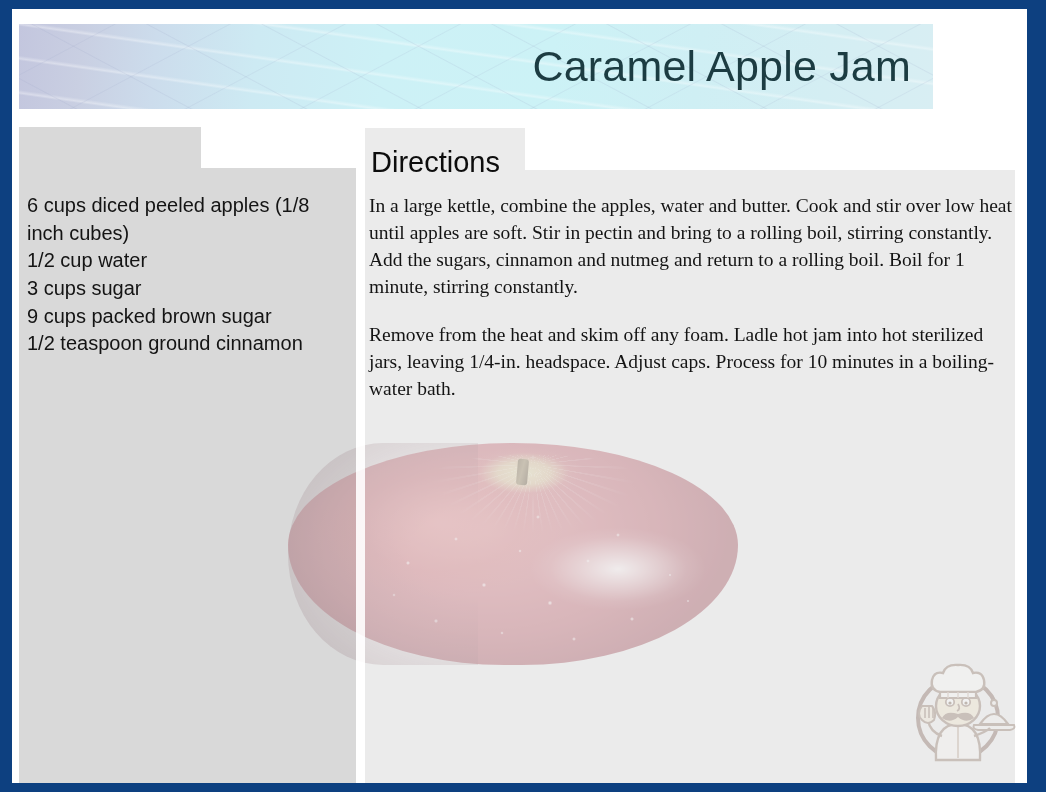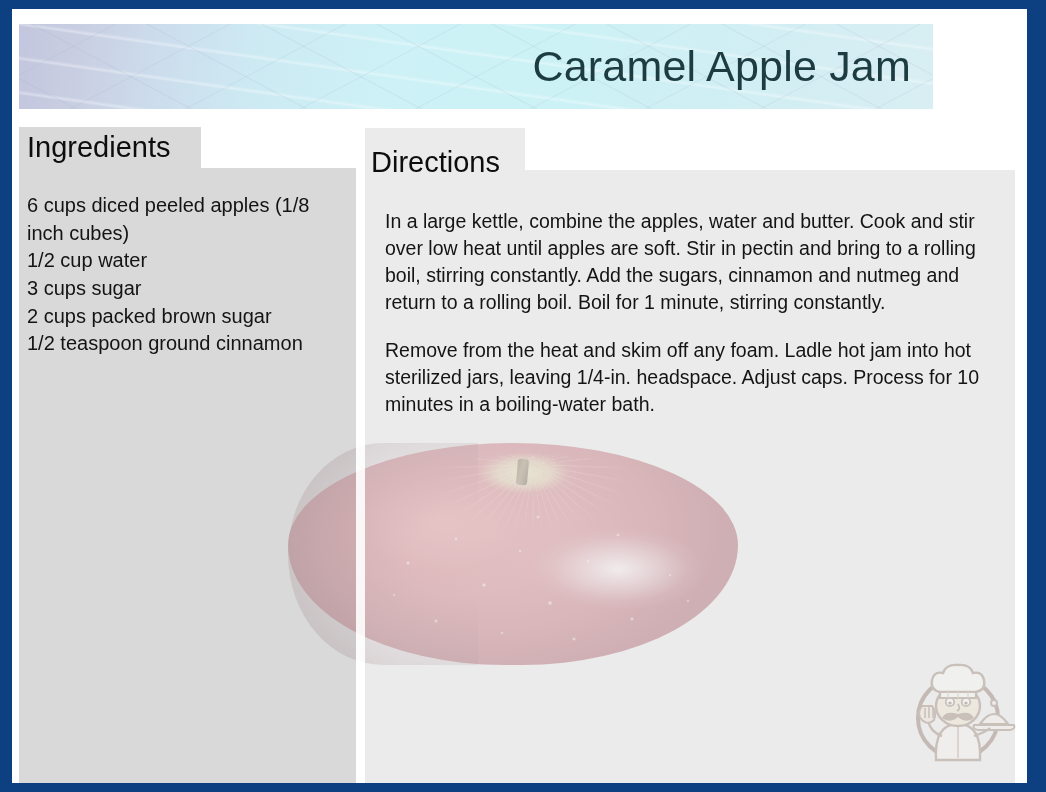--- a/index.html
+++ b/index.html
@@ -135,21 +135,21 @@
 
   .dir-text {
     position: absolute;
     left: 369px;
     top: 192px;
     width: 648px;
     font-size: 19.5px;
     line-height: 1.385;
     color: #141414;
   }
-  .dir-text p { margin: 16px; }
+  .dir-text p { margin: 0; font-family: Liberation Serif, serif; }
   .dir-text p + p { margin-top: 21px; }
 
   
   .apple-wrap {
     position: absolute;
     left: 288px;
     top: 437px;
     width: 450px;
     height: 232px;
     opacity: 0.42;
@@ -259,26 +259,25 @@
   <div class="frame-border frame-bottom"></div>
   <div class="frame-border frame-left"></div>
   <div class="frame-border frame-right"></div>
 
   <div class="banner">
     <div class="banner-title">Caramel Apple Jam</div>
   </div>
 
   <div class="panel ing-body"></div>
   <div class="panel ing-tab"></div>
-  <div class="section-heading ing-heading">Ingredients</div>
   <div class="ing-list">
     <p class="ing-item">6 cups diced peeled apples (1/8 inch cubes)</p>
     <p class="ing-item">1/2 cup water</p>
     <p class="ing-item">3 cups sugar</p>
-    <p class="ing-item">2 cups packed brown sugar</p>
+    <p class="ing-item">9 cups packed brown sugar</p>
     <p class="ing-item">1/2 teaspoon ground cinnamon</p>
   </div>
 
   <div class="panel dir-body"></div>
   <div class="panel dir-tab"></div>
   <div class="section-heading dir-heading">Directions</div>
   <div class="dir-text">
     <p>In a large kettle, combine the apples, water and butter. Cook and stir over low heat until apples are soft. Stir in pectin and bring to a rolling boil, stirring constantly. Add the sugars, cinnamon and nutmeg and return to a rolling boil. Boil for 1 minute, stirring constantly.</p>
     <p>Remove from the heat and skim off any foam. Ladle hot jam into hot sterilized jars, leaving 1/4-in. headspace. Adjust caps. Process for 10 minutes in a boiling-water bath.</p>
   </div>

